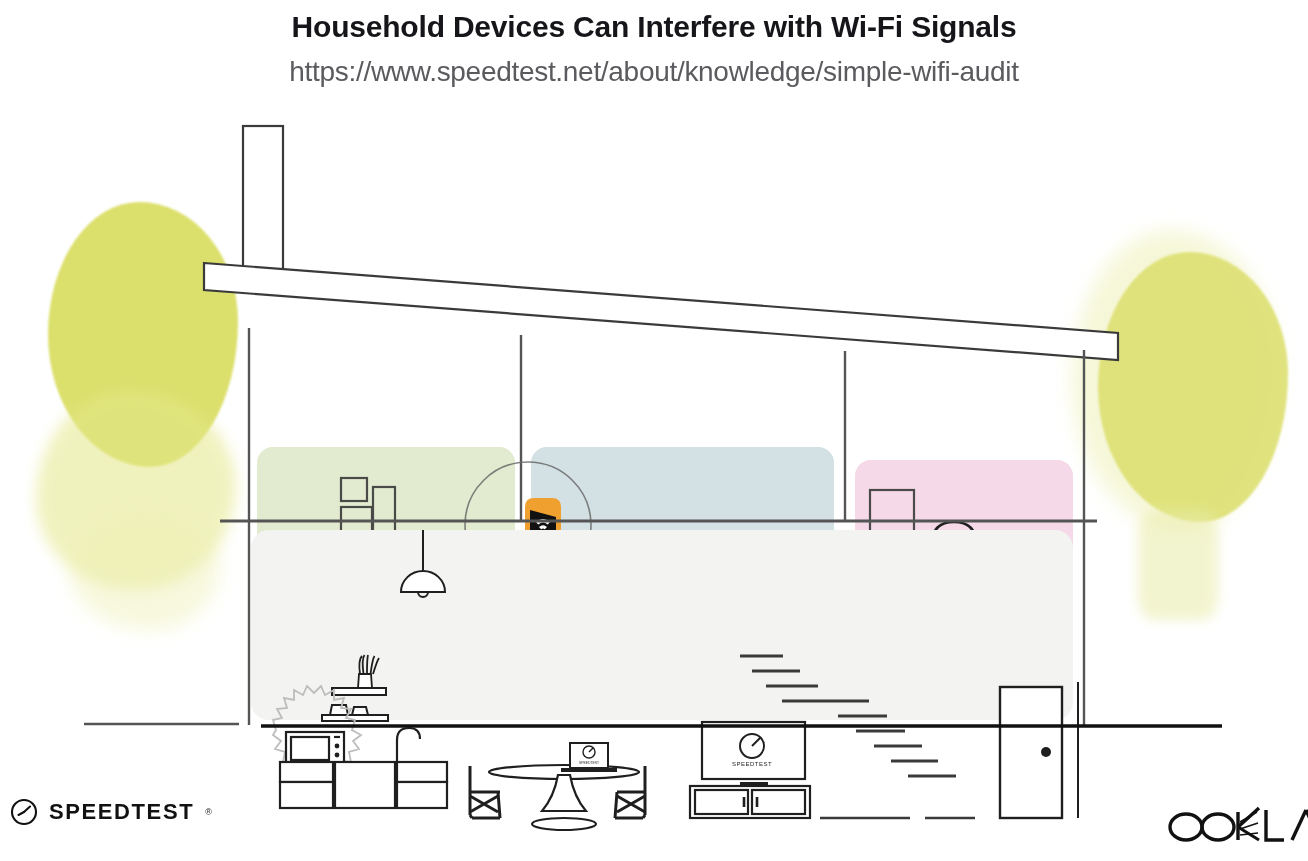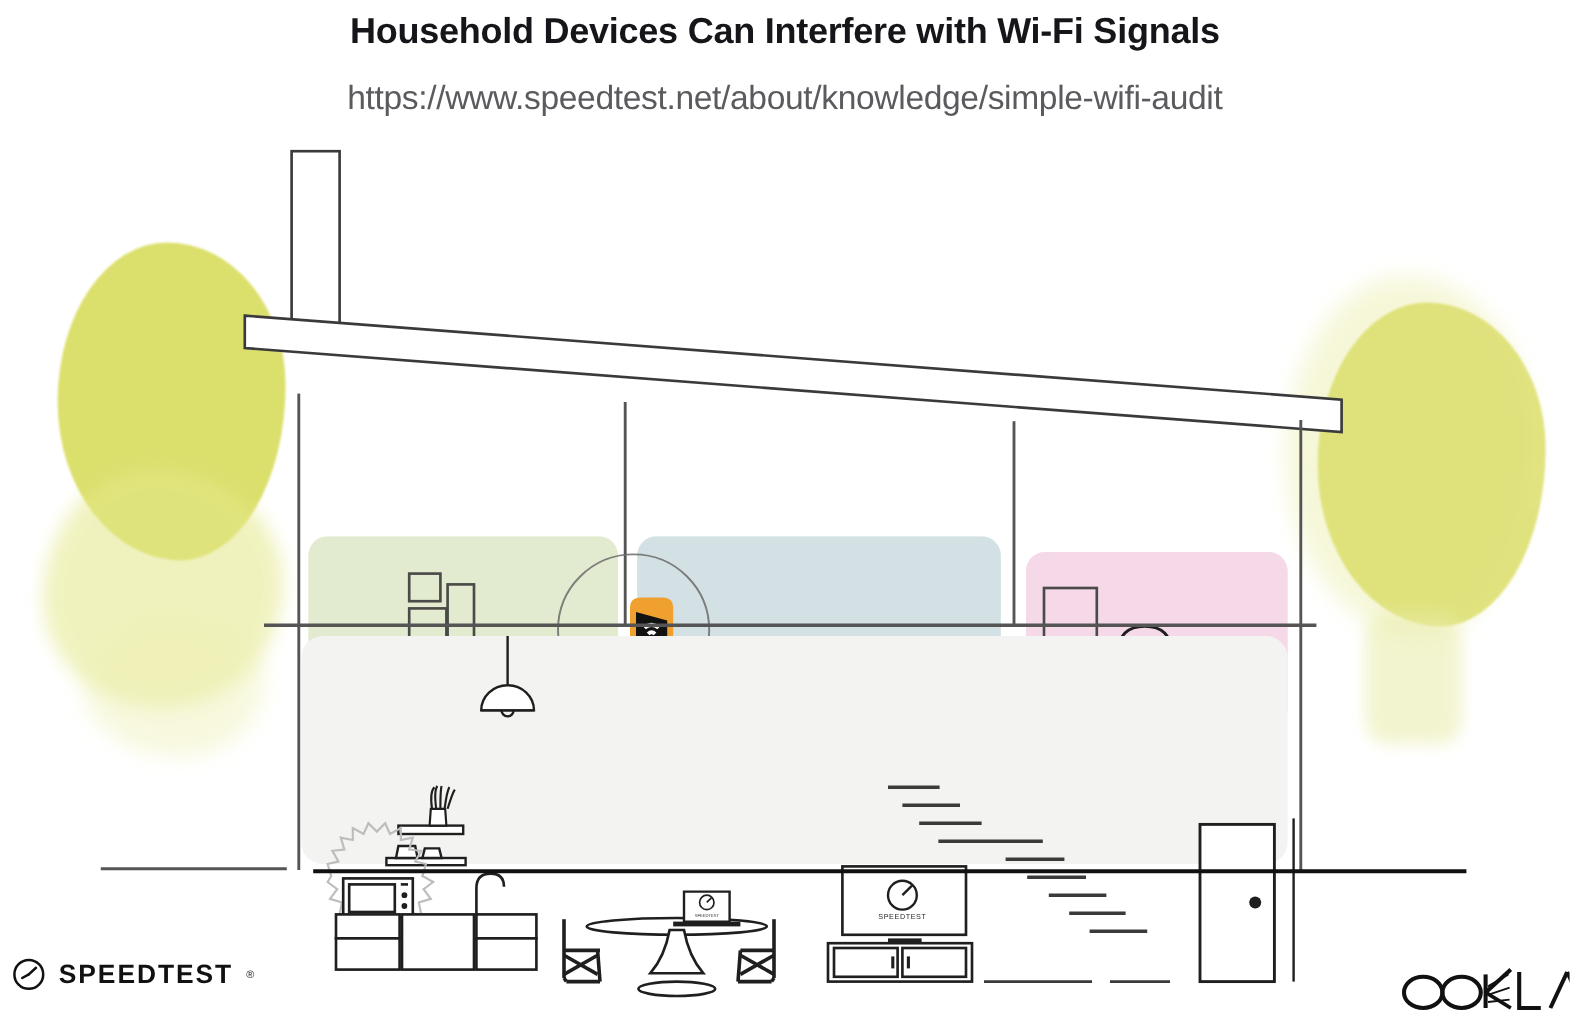--- a/index.html
+++ b/index.html
@@ -4,21 +4,21 @@
 <style>
   html,body{margin:0;padding:0;background:#ffffff;}
   body{width:1308px;height:861px;position:relative;overflow:hidden;
        font-family:"Liberation Sans",sans-serif;color:#1a1a1a;}
   .page{position:absolute;inset:0;}
 
   
   .header{position:absolute;left:0;top:0;width:1308px;text-align:center;}
   .title{font-size:30px;font-weight:700;letter-spacing:-.2px;color:#16161a;
          margin:10px 0 0 0;line-height:1.15;}
-  .subtitle{font-size:28px;font-weight:400;color:#5b5b5f;line-height:1.2;margin-top:20px;
+  .subtitle{font-size:28px;font-weight:400;color:#5b5b5f;line-height:1.2;margin-top:10px;
             letter-spacing:-.3px;}
 
   
   .stage{position:absolute;left:0;top:110px;width:1308px;height:640px;}
 
   
   .tree{position:absolute;pointer-events:none;}
   .blob{position:absolute;border-radius:48% 52% 46% 54% / 50% 45% 55% 50%;
         filter:blur(1px);}
   .tree-l .b1{left:18px;top:22px;width:190px;height:265px;background:#d9dd60;opacity:.92;}

